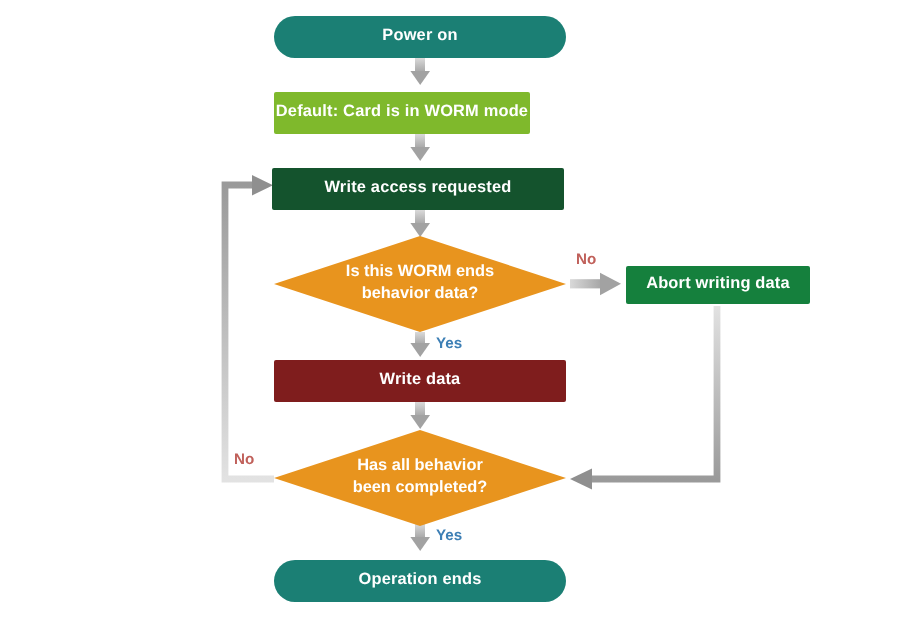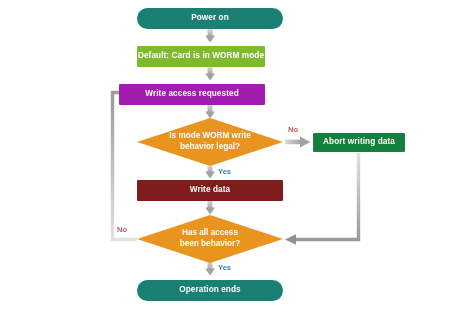--- a/index.html
+++ b/index.html
@@ -153,52 +153,52 @@
   </svg>
 
   <div class="node node-terminator" style="left:137px; top:8px; width:146px; height:21px; background:#1b7f74;">
     <span>Power on</span>
   </div>
 
   <div class="node node-process" style="left:137px; top:46px; width:128px; height:21px; background:#7fb92c;">
     <span>Default: Card is in WORM mode</span>
   </div>
 
-  <div class="node node-process" style="left:119px; top:84px; width:146px; height:21px; background:#a21caf;">
+  <div class="node node-process" style="left:136px; top:84px; width:146px; height:21px; background:#14532d;">
     <span>Write access requested</span>
   </div>
 
   <div class="diamond-wrap" style="left:137px; top:118px; width:146px; height:48px;">
     <svg class="diamond-shape" viewBox="0 0 146 48" xmlns="http://www.w3.org/2000/svg">
       <polygon points="73,0 146,24 73,48 0,24" fill="#e8941e"></polygon>
     </svg>
     <div class="diamond-label">
       <div>
-        <div>Is mode WORM write</div>
-        <div>behavior legal?</div>
+        <div>Is this WORM ends</div>
+        <div>behavior data?</div>
       </div>
     </div>
   </div>
 
   <div class="node node-io" style="left:313px; top:133px; width:92px; height:19px; background:#15803d;">
     <span>Abort writing data</span>
   </div>
 
   <div class="node node-process" style="left:137px; top:180px; width:146px; height:21px; background:#7f1d1d;">
     <span>Write data</span>
   </div>
 
   <div class="diamond-wrap" style="left:137px; top:215px; width:146px; height:48px;">
     <svg class="diamond-shape" viewBox="0 0 146 48" xmlns="http://www.w3.org/2000/svg">
       <polygon points="73,0 146,24 73,48 0,24" fill="#e8941e"></polygon>
     </svg>
     <div class="diamond-label">
       <div>
-        <div>Has all access</div>
-        <div>been behavior?</div>
+        <div>Has all behavior</div>
+        <div>been completed?</div>
       </div>
     </div>
   </div>
 
   <div class="node node-terminator" style="left:137px; top:280px; width:146px; height:21px; background:#1b7f74;">
     <span>Operation ends</span>
   </div>
 
   <div class="edge-label label-no" style="left:288px; top:125px;">No</div>
 

